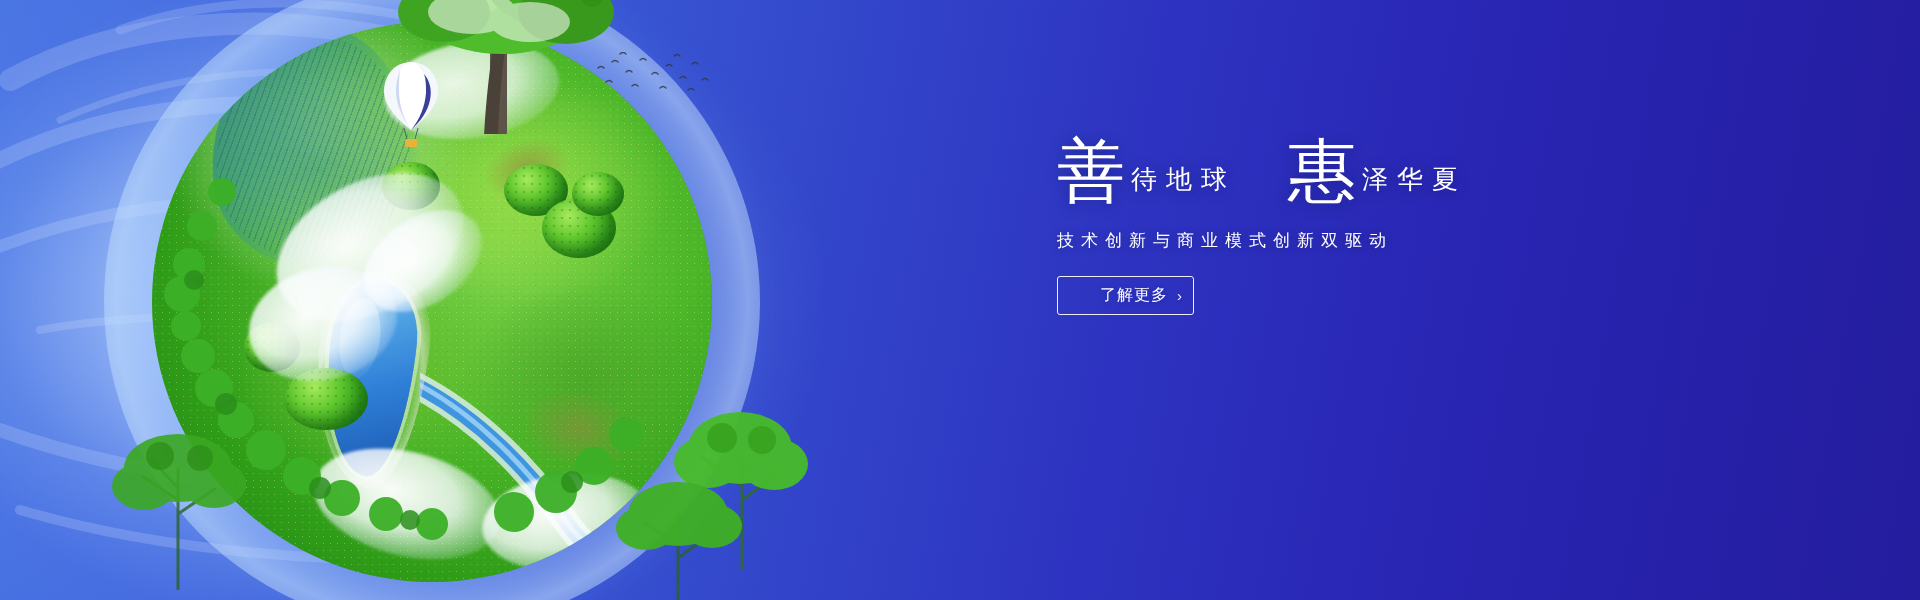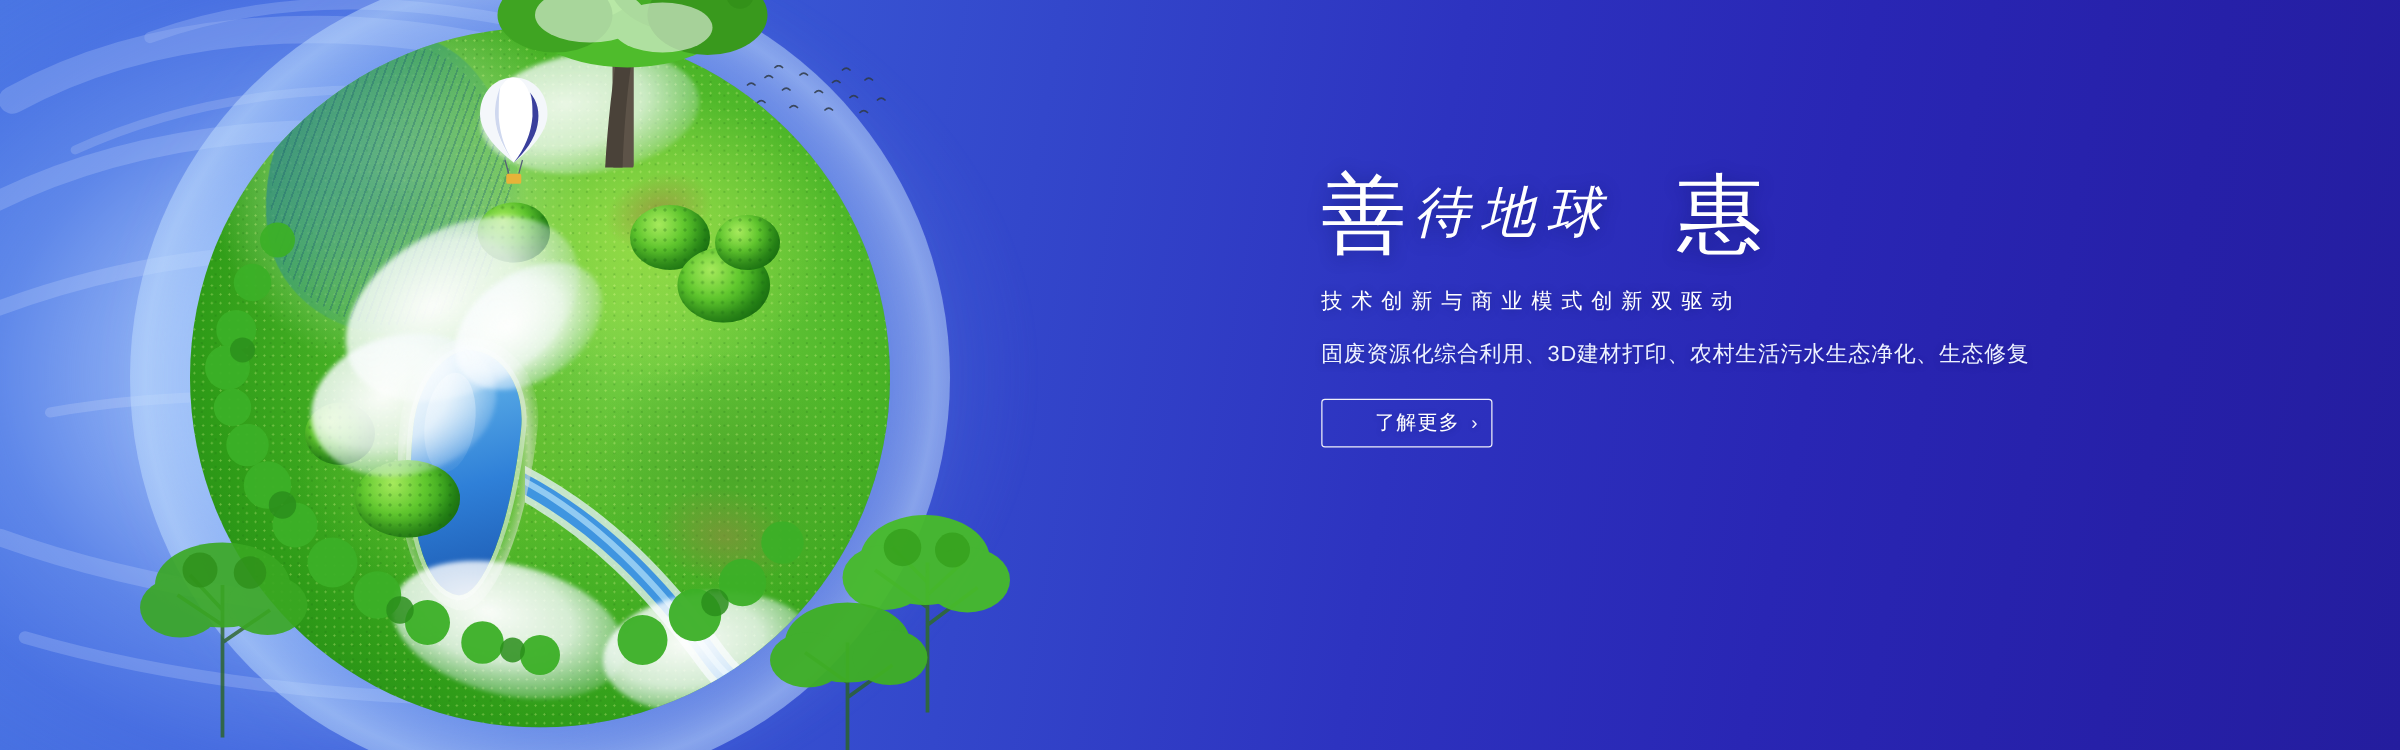--- a/index.html
+++ b/index.html
@@ -207,27 +207,26 @@
     text-shadow:0 2px 14px rgba(10,20,90,.45);
     font-family:"Liberation Serif","DejaVu Serif",serif;
   }
   .hl-big {
     font-size:68px;
     line-height:.92;
     font-weight:400;
     letter-spacing:0;
   }
   .hl-small {
-    font-size:44px;
+    font-size:26px;
     line-height:1;
     font-weight:400;
     letter-spacing:9px;
     padding-bottom:10px;
     margin-left:6px;
-    font-style:italic;
   }
   .hl-gap { width:52px; flex:0 0 52px; }
 
   .subtitle {
     margin-top:26px;
     color:#ffffff;
     font-size:17px;
     letter-spacing:7px;
     white-space:nowrap;
     text-shadow:0 1px 8px rgba(10,20,90,.4);
@@ -436,25 +435,25 @@
     </g>
   </svg>
 
   <div class="content">
 
     <div class="headline">
       <span class="hl-big">善</span>
       <span class="hl-small">待地球</span>
       <span class="hl-gap"></span>
       <span class="hl-big">惠</span>
+      <span class="hl-small">泽华夏</span>
     </div>
 
     <div class="subtitle">技术创新与商业模式创新双驱动</div>
 
-    <div class="tagline">固废资源化综合利用、3D建材打印、农村生活污水生态净化、生态修复</div>
 
     <button class="cta">
       <span>了解更多</span>
       <span class="chev">›</span>
     </button>
 
   </div>
 </div>
 
 </body></html>

